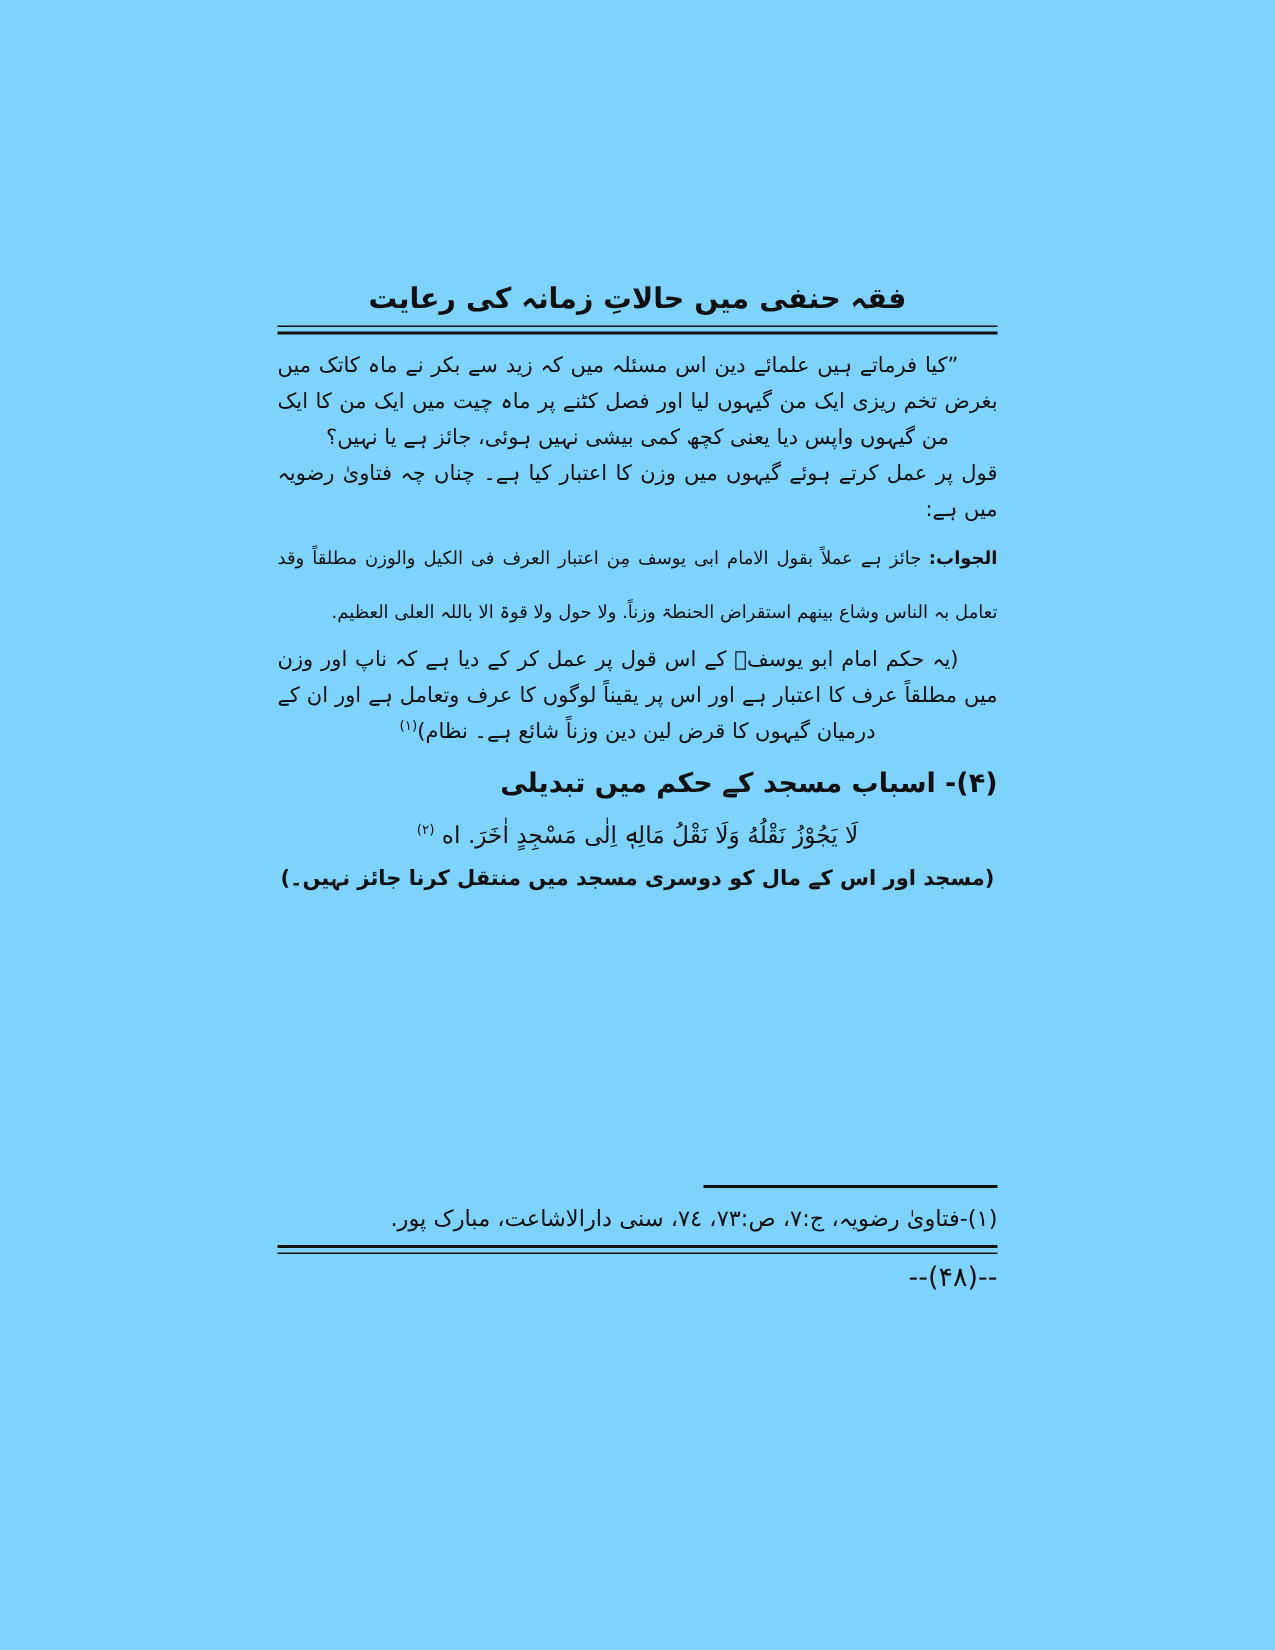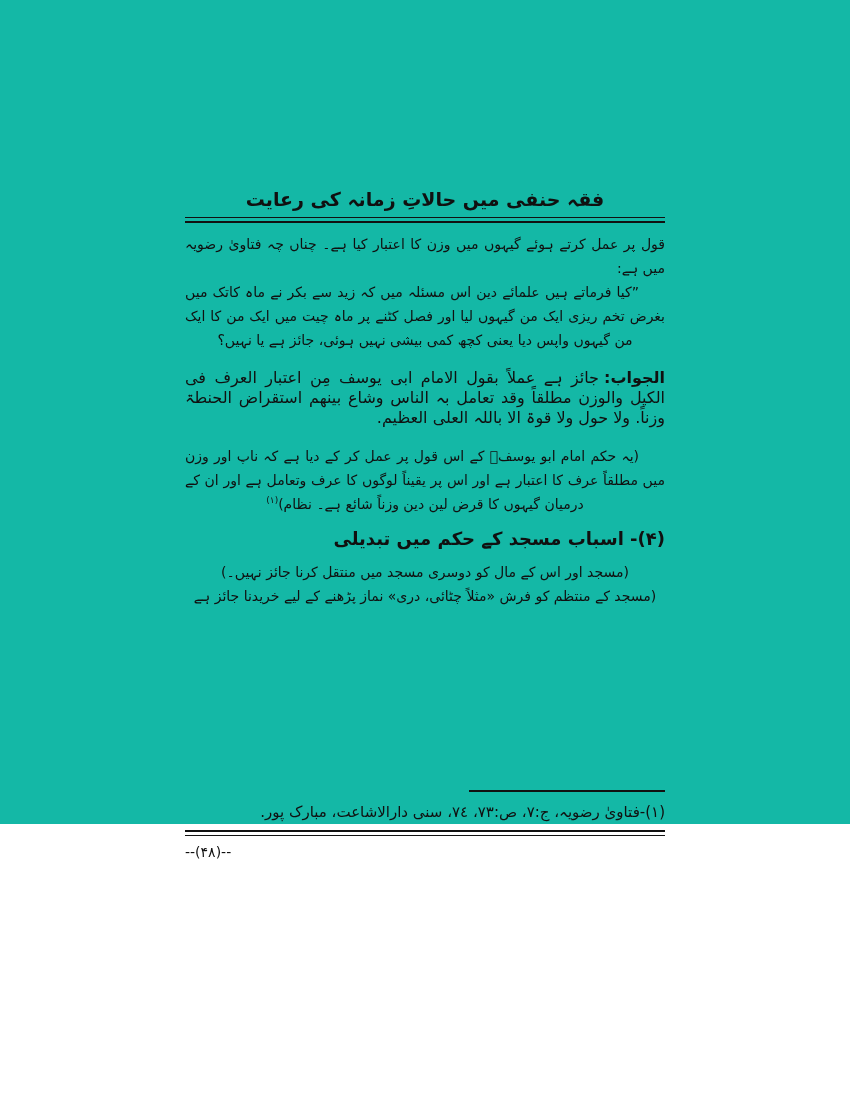--- a/index.html
+++ b/index.html
@@ -1,70 +1,70 @@
 <!DOCTYPE html>
 <html lang="ur"><head>
 <meta charset="utf-8">
 <style>
   html,body{margin:0;padding:0;}
   body{
     width:850px;height:1100px;background:#ffffff;position:relative;
     font-family:"DejaVu Sans",sans-serif;color:#101010;overflow:hidden;
   }
-  .book-page{position:absolute;left:0;top:0;width:850px;height:824px;background:#14b8a6;}
+  .book-page{position:absolute;left:0;top:0;width:850px;height:1100px;background:#7dd3fc;}
   .content{position:absolute;left:185px;top:186px;width:480px;direction:rtl;}
   .page-title{
     text-align:center;font-weight:bold;font-size:19px;line-height:26px;
     padding-bottom:5px;
   }
   .double-rule{height:3px;border-top:1px solid #111;border-bottom:2px solid #111;}
   .double-rule.top{margin-bottom:9px;}
   .double-rule.bottom{border-top:2px solid #111;border-bottom:1px solid #111;margin-top:6px;}
   p{margin:0;}
   .urdu{font-size:14px;line-height:24px;text-align:justify;}
   .urdu.center-last{text-align-last:center;-moz-text-align-last:center;}
   .first-indent{text-indent:26px;}
-  .arabic{font-size:16px;line-height:20px;text-align:justify;margin:16px 0;}
+  .arabic{font-size:12px;line-height:36px;text-align:justify;margin:2px 0;}
   .arabic-center{font-size:15.5px;line-height:27px;text-align:center;margin:3px 0;}
   .answer-label{font-weight:bold;margin-left:5px;}
   .section-heading{
     font-weight:bold;font-size:18px;line-height:26px;text-align:right;
     margin:10px 0 8px 0;
   }
   sup.fnref{font-size:9px;line-height:0;vertical-align:super;}
   .footnotes{position:absolute;top:604px;right:0;width:480px;direction:rtl;}
   .fn-rule{width:196px;height:0;border-top:2px solid #111;margin:0 0 9px auto;}
   .fn{font-size:15px;line-height:23px;text-align:justify;}
-  .page-number{text-align:left;font-size:14px;line-height:22px;margin-top:5px;direction:rtl;}
+  .page-number{text-align:right;font-size:18px;line-height:22px;margin-top:5px;direction:rtl;}
 </style>
 </head>
 <body>
 
 <div class="book-page">
   <div class="content">
 
     <div class="page-title">فقہ حنفی میں حالاتِ زمانہ کی رعایت</div>
     <div class="double-rule top"></div>
 
+    <p class="urdu center-last first-indent">”کیا فرماتے ہیں علمائے دین اس مسئلہ میں کہ زید سے بکر نے ماہ کاتک میں بغرض تخم ریزی ایک من گیہوں لیا اور فصل کٹنے پر ماہ چیت میں ایک من کا ایک من گیہوں واپس دیا یعنی کچھ کمی بیشی نہیں ہوئی، جائز ہے یا نہیں؟</p>
+
     <p class="urdu">قول پر عمل کرتے ہوئے گیہوں میں وزن کا اعتبار کیا ہے۔ چناں چہ فتاویٰ رضویہ میں ہے:</p>
-
-    <p class="urdu center-last first-indent">”کیا فرماتے ہیں علمائے دین اس مسئلہ میں کہ زید سے بکر نے ماہ کاتک میں بغرض تخم ریزی ایک من گیہوں لیا اور فصل کٹنے پر ماہ چیت میں ایک من کا ایک من گیہوں واپس دیا یعنی کچھ کمی بیشی نہیں ہوئی، جائز ہے یا نہیں؟</p>
 
     <p class="arabic"><span class="answer-label">الجواب:</span><span>جائز ہے عملاً بقول الامام ابی یوسف مِن اعتبار العرف فی الکیل والوزن مطلقاً وقد تعامل بہ الناس وشاع بینھم استقراض الحنطۃ وزناً. ولا حول ولا قوۃ الا باللہ العلی العظیم.</span></p>
 
     <p class="urdu center-last first-indent"><span>(یہ حکم امام ابو یوسفؒ کے اس قول پر عمل کر کے دیا ہے کہ ناپ اور وزن میں مطلقاً عرف کا اعتبار ہے اور اس پر یقیناً لوگوں کا عرف وتعامل ہے اور ان کے درمیان گیہوں کا قرض لین دین وزناً شائع ہے۔ نظام)</span><sup class="fnref">(۱)</sup></p>
 
     <div class="section-heading">(۴)- اسباب مسجد کے حکم میں تبدیلی</div>
 
 
+    <p class="arabic-center"><span>لَا يَجُوْزُ نَقْلُهُ وَلَا نَقْلُ مَالِهٖ اِلٰى مَسْجِدٍ اٰخَرَ. اه</span> <sup class="fnref">(۲)</sup></p>
 
-    <p class="urdu center-last" style="text-align:right;">(مسجد اور اس کے مال کو دوسری مسجد میں منتقل کرنا جائز نہیں۔)</p>
+    <p class="urdu center-last" style="text-align:right;font-weight:bold;">(مسجد اور اس کے مال کو دوسری مسجد میں منتقل کرنا جائز نہیں۔)</p>
 
 
-    <p class="urdu center-last">(مسجد کے منتظم کو فرش «مثلاً چٹائی، دری» نماز پڑھنے کے لیے خریدنا جائز ہے</p>
 
     <div class="footnotes">
       <div class="fn-rule"></div>
       <p class="fn">(١)-فتاویٰ رضویہ، ج:٧، ص:٧٣، ٧٤، سنی دارالاشاعت، مبارک پور.</p>
       <div class="double-rule bottom"></div>
       <div class="page-number">--(۴۸)--</div>
     </div>
 
   </div>
 </div>

